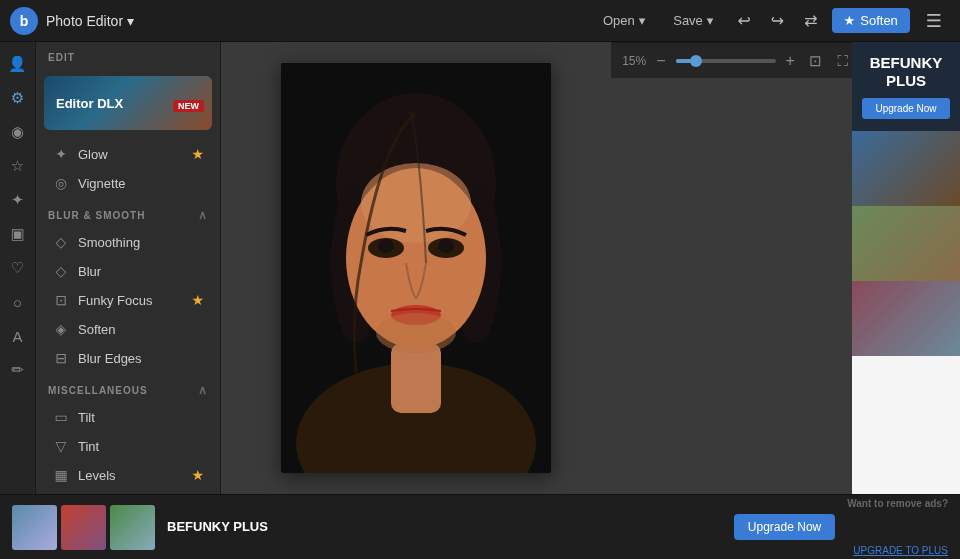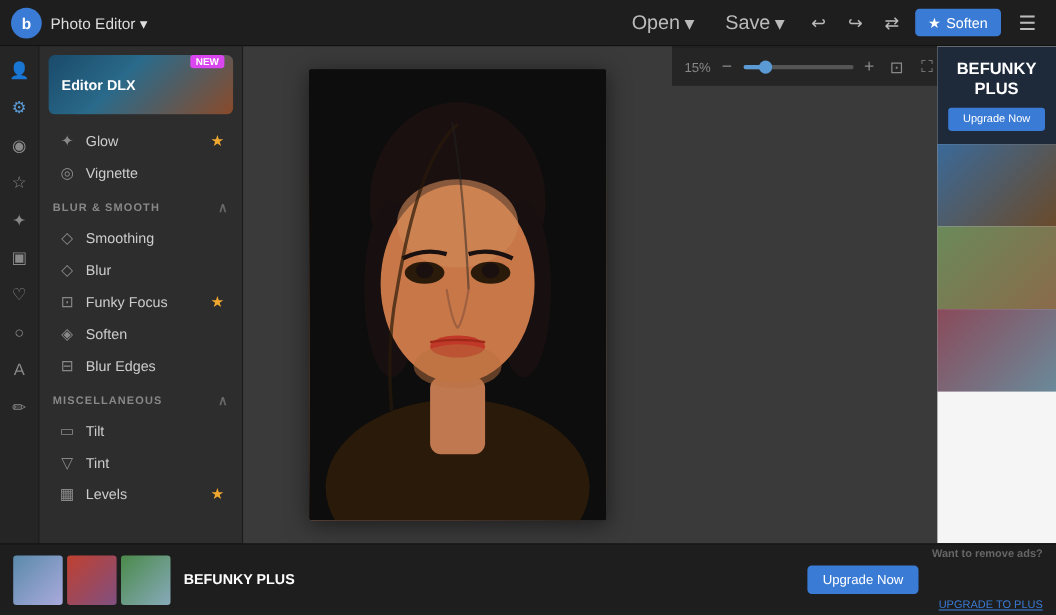--- a/index.html
+++ b/index.html
@@ -29,21 +29,21 @@
       margin-right: 4px;
       display: flex; align-items: center; gap: 4px;
     }
     .topbar-spacer { flex: 1; }
     .topbar-btn {
       background: none;
       border: none;
       color: #bbb;
       cursor: pointer;
       padding: 4px 10px;
-      font-size: 18px;
+      font-size: 13px;
       border-radius: 4px;
       display: flex; align-items: center; gap: 4px;
     }
     .topbar-icon-btn {
       background: none;
       border: none;
       color: #bbb;
       cursor: pointer;
       padding: 4px 6px;
       font-size: 16px;
@@ -144,23 +144,23 @@
       position: absolute;
       top: 50%;
       left: 12px;
       transform: translateY(-50%);
       color: white;
       font-weight: bold;
       font-size: 13px;
     }
     .enhance-card-badge {
       position: absolute;
-      top: 0;
+      top: 24px;
       right: 8px;
-      background: #d946ef;
+      background: #b91c1c;
       color: white;
       font-size: 9px;
       padding: 1px 5px;
       border-radius: 3px;
       font-weight: bold;
     }
 
     .panel-item {
       display: flex;
       align-items: center;
@@ -429,20 +429,23 @@
     <button class="icon-bar-btn">☆</button>
     <button class="icon-bar-btn">✦</button>
     <button class="icon-bar-btn">▣</button>
     <button class="icon-bar-btn">♡</button>
     <button class="icon-bar-btn">○</button>
     <button class="icon-bar-btn">A</button>
     <button class="icon-bar-btn">✏</button>
   </div>
 
   <div class="side-panel">
+    <div class="panel-section-title">
+      <span>EDIT</span>
+    </div>
 
     <div class="enhance-card">
       <div class="enhance-card-bg"></div>
       <span class="enhance-card-label">Editor DLX</span>
       <span class="enhance-card-badge">NEW</span>
     </div>
 
     <div class="panel-item">
       <span class="item-icon">✦</span>
       <span class="item-label">Glow</span>

